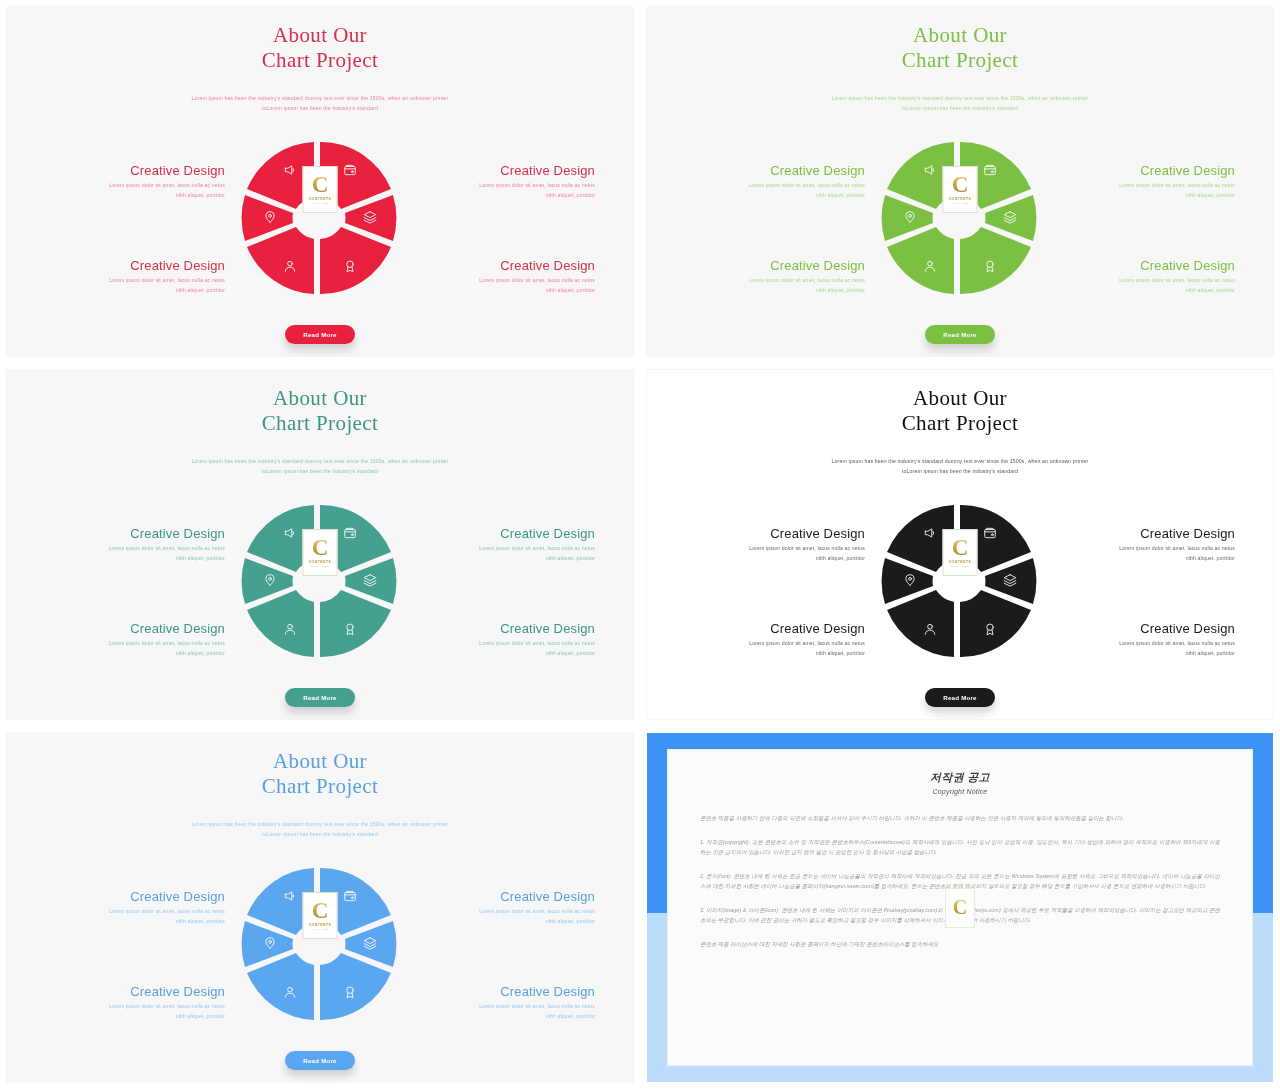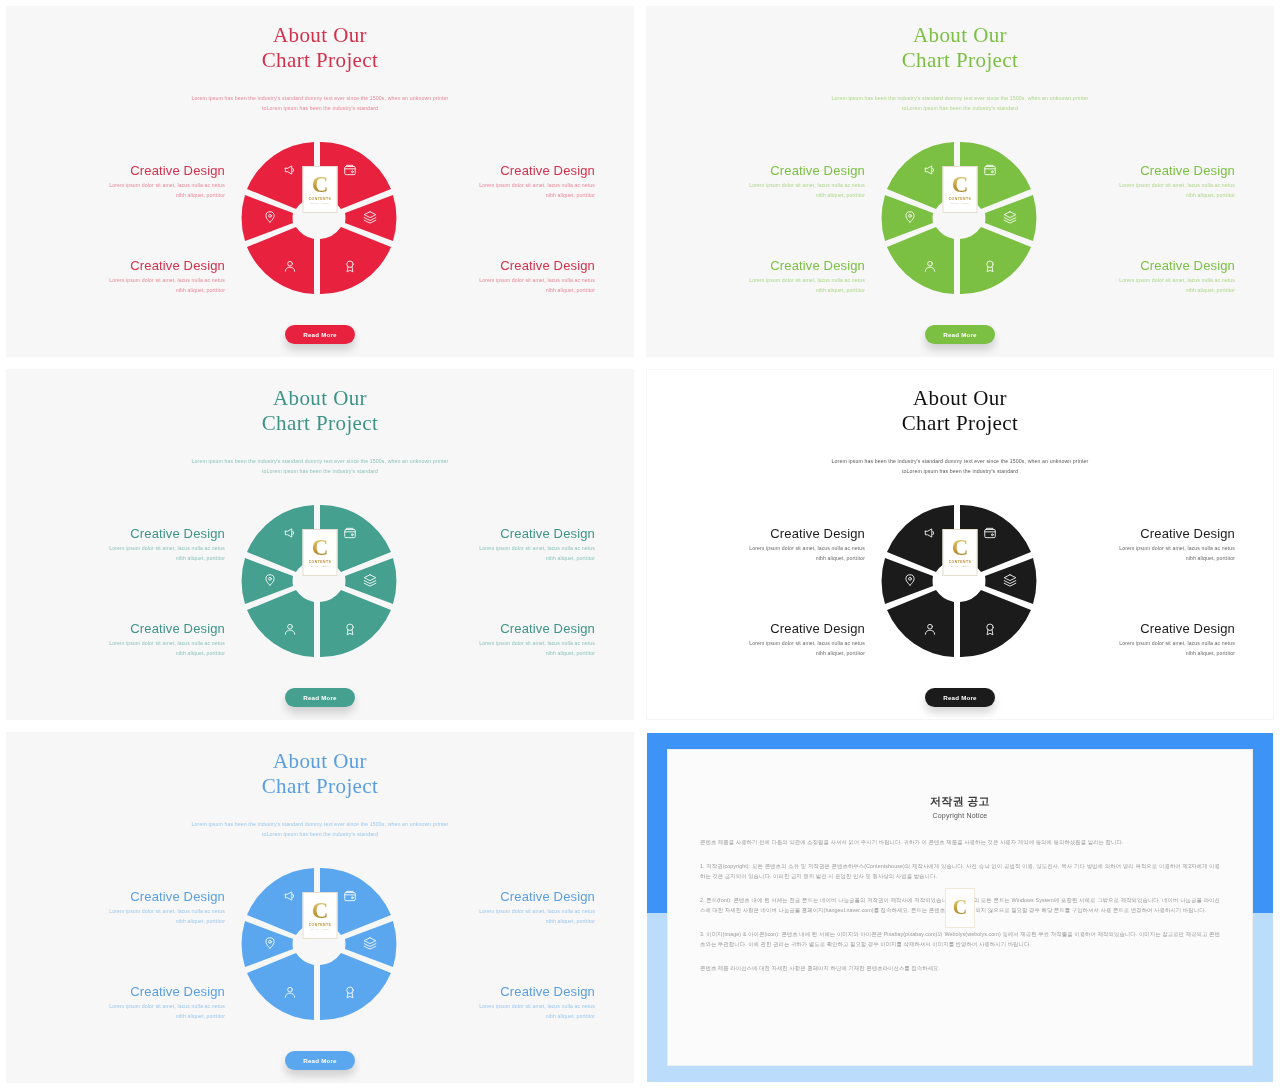--- a/index.html
+++ b/index.html
@@ -175,22 +175,23 @@
   }
   .copy-bg-light {
     position: absolute; left: 6px; top: 186px; right: 6px; bottom: 6px;
     background: #bcdcfb;
   }
   .copy-card {
     position: absolute;
     left: 26px; right: 26px; top: 22px; bottom: 22px;
     background: #fbfbfb;
     border: 1px solid #eeeeee;
-    padding: 44px 32px;
+    padding: 20px 32px;
     overflow: hidden;
+    font-style: italic;
   }
   .copy-h1 {
     text-align: center;
     font-size: 11px;
     font-weight: bold;
     color: #3a3a3a;
     letter-spacing: 0.3px;
   }
   .copy-h2 {
     text-align: center;

